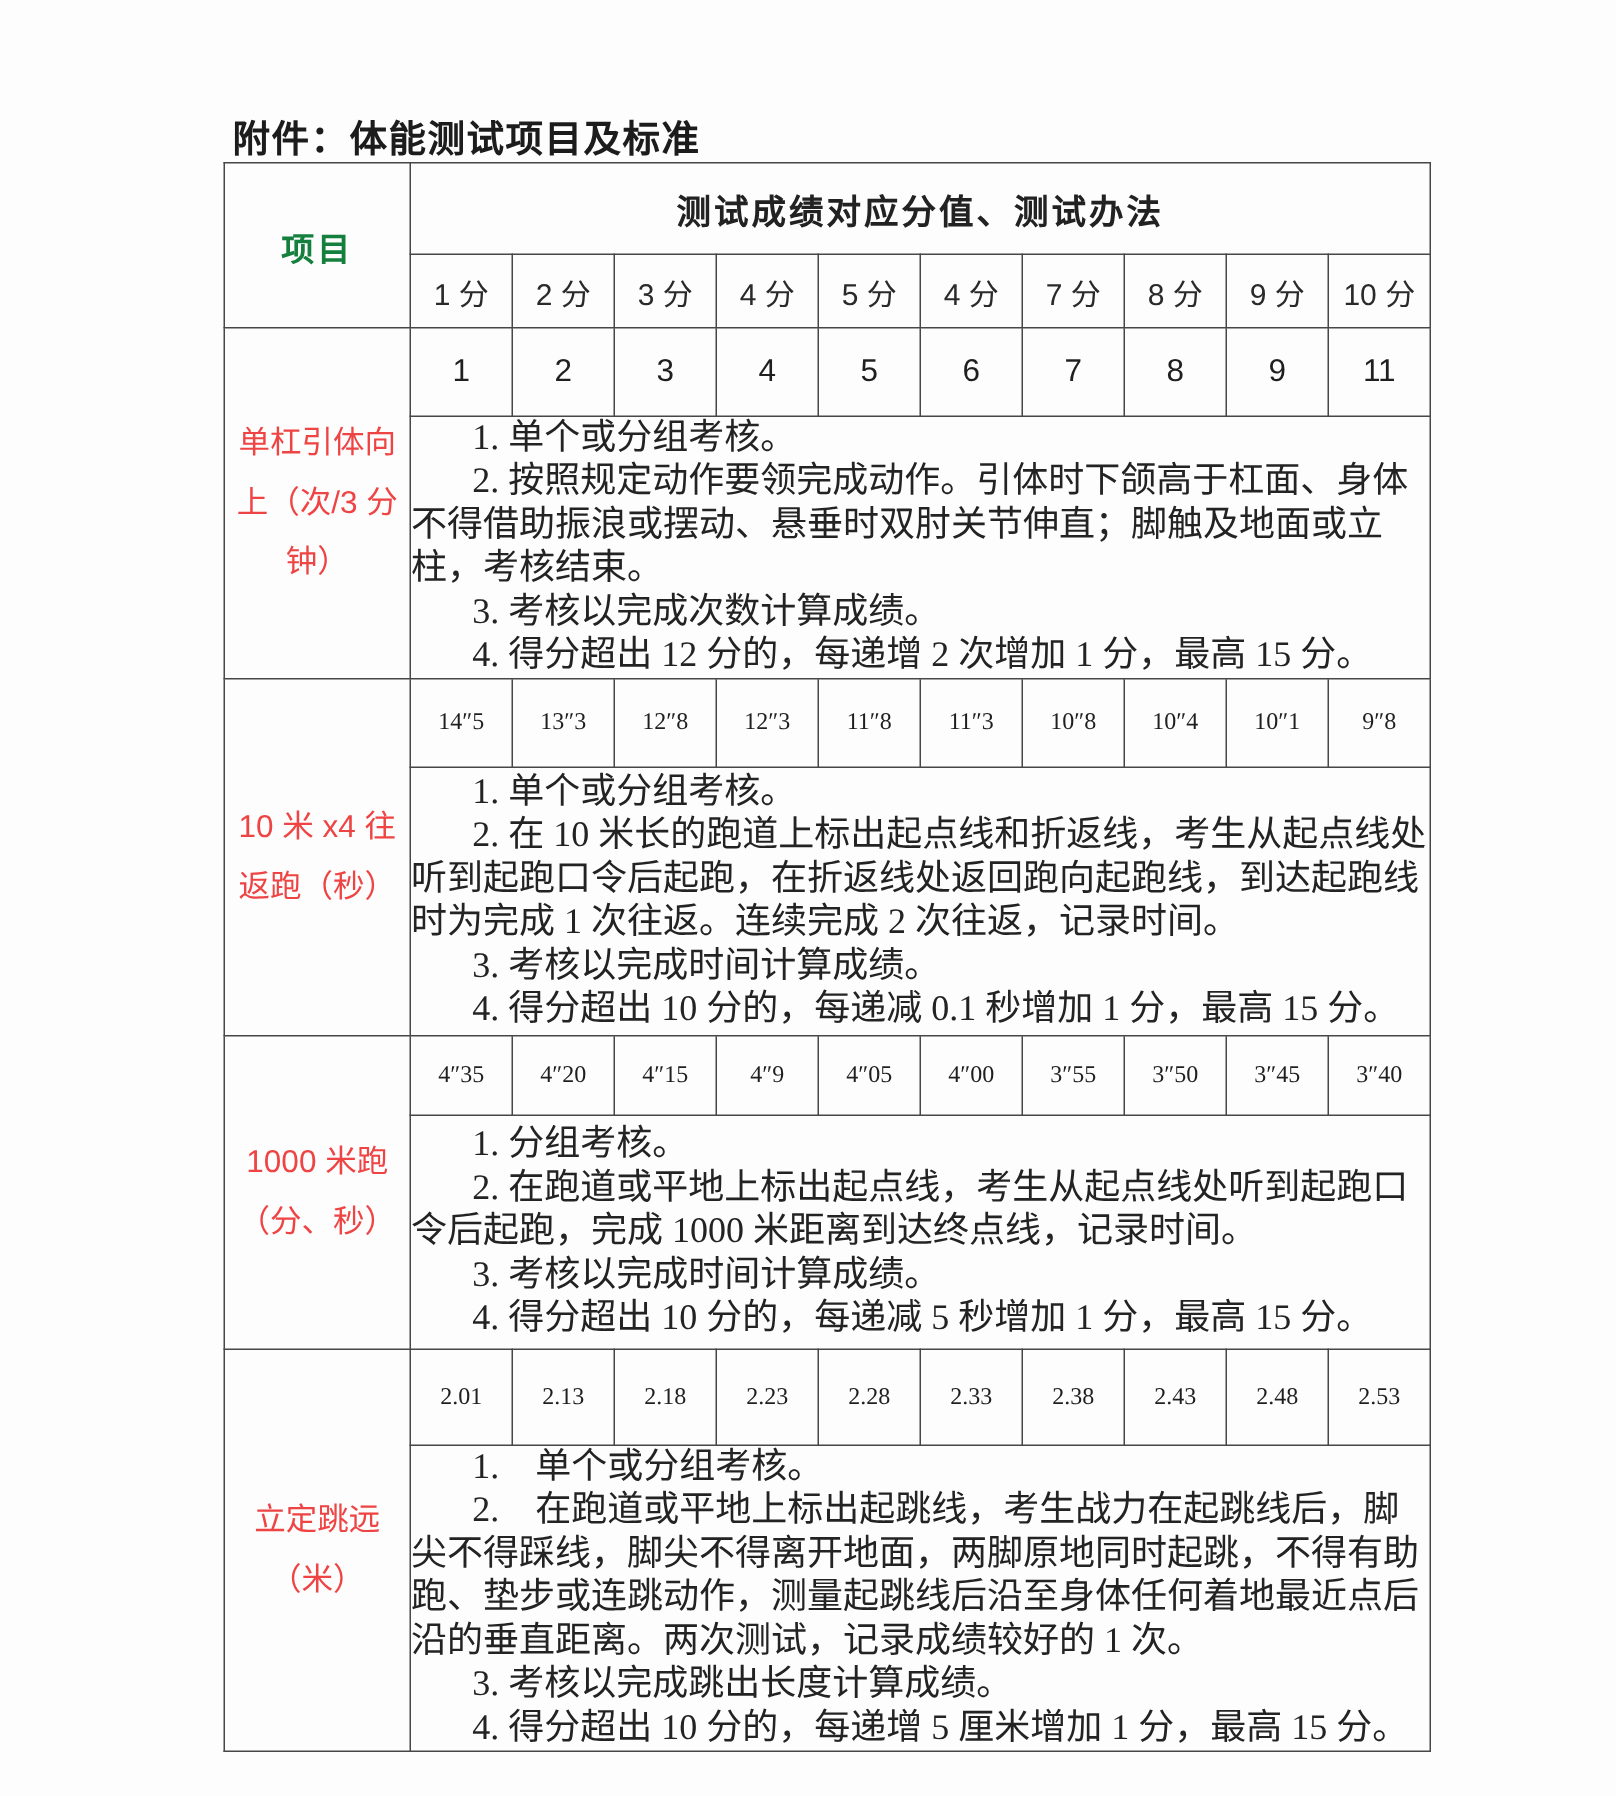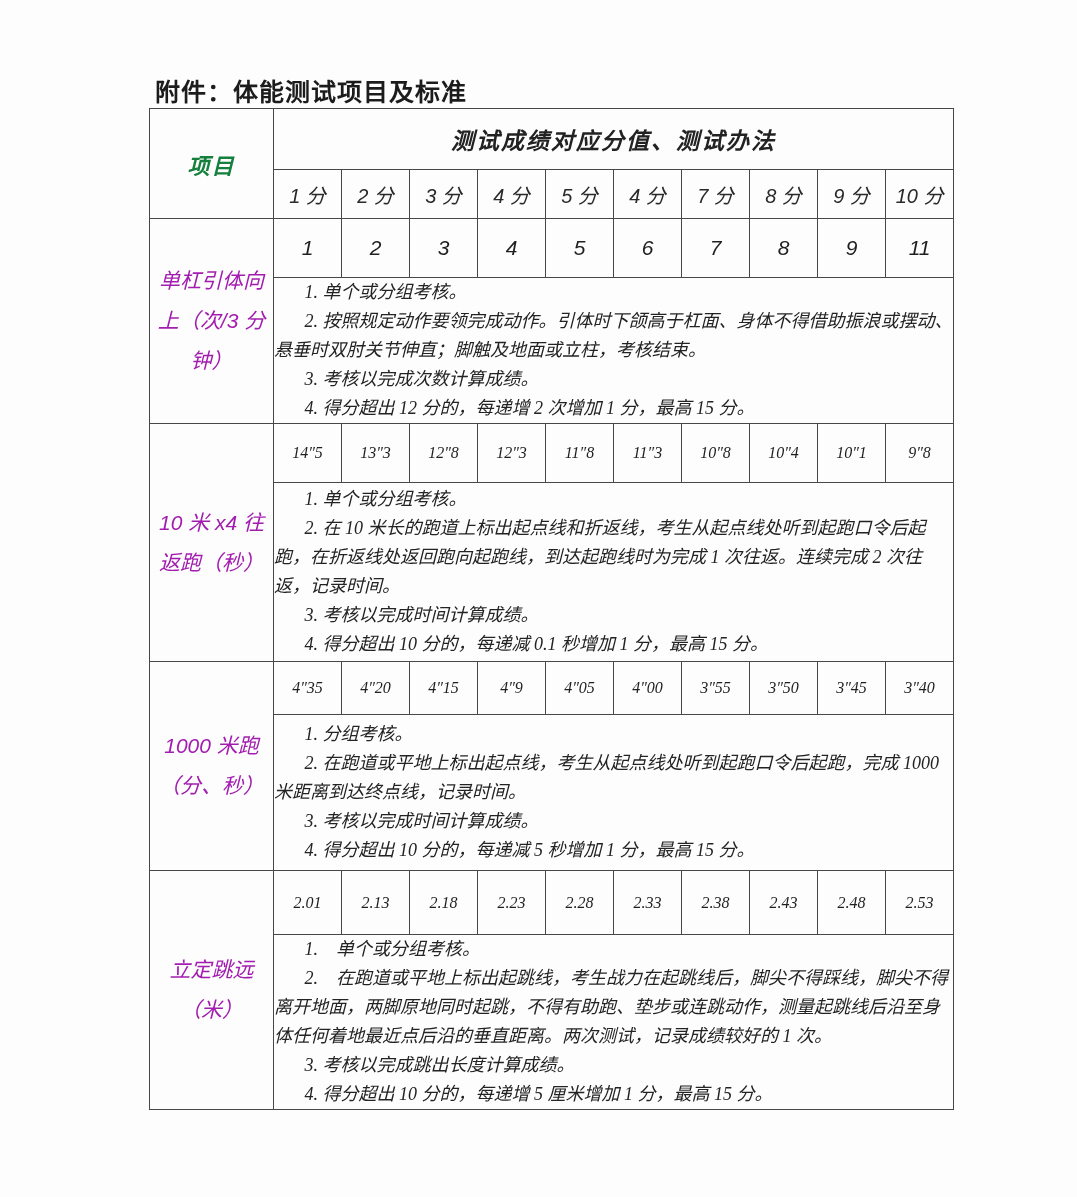--- a/index.html
+++ b/index.html
@@ -38,21 +38,20 @@
   }
   table.fitness {
     border-collapse: collapse;
     table-layout: fixed;
     width: 804px;
   }
   table.fitness th, table.fitness td {
     border: 1.5px solid #474747;
     padding: 0;
     vertical-align: middle;
-    font-style: italic;
   }
   col.c-item { width: 124px; }
   col.c-score { width: 68px; }
 
   th.h-scores {
     height: 60px;
     font-size: 23px;
     font-weight: bold;
     letter-spacing: 2px;
     color: #222;
@@ -65,21 +64,21 @@
   }
   th.h-score-col {
     height: 48px;
     font-size: 20px;
     font-weight: normal;
     color: #2a2a2a;
   }
   th.item-cell {
     font-size: 21px;
     font-weight: normal;
-    color: #a21caf;
+    color: #ef4444;
     line-height: 1.9;
     padding: 0 6px;
     text-align: center;
   }
   td.val {
     text-align: center;
     color: #1f1f1f;
   }
   tr.vals-sans td.val { font-family: "Liberation Sans", sans-serif; font-size: 21px; }
   tr.vals-serif td.val { font-family: "Liberation Serif", serif; font-size: 16px; }
@@ -90,21 +89,21 @@
   tr.r-g4v td { height: 63px; }
   td.methods.m-g1 { height: 144px; }
   td.methods.m-g2 { height: 178px; }
   td.methods.m-g3 { height: 155px; }
   td.methods.m-g4 { height: 167px; }
 
   td.methods {
     vertical-align: top;
     padding: 6px 6px 4px 5px;
     font-family: "Liberation Serif", serif;
-    font-size: 18px;
+    font-size: 24px;
     color: #232323;
   }
   td.methods p {
     margin: 0;
     line-height: 29px;
     text-indent: 1.7em;
     white-space: pre-wrap;
     word-break: break-all;
   }
 </style>

